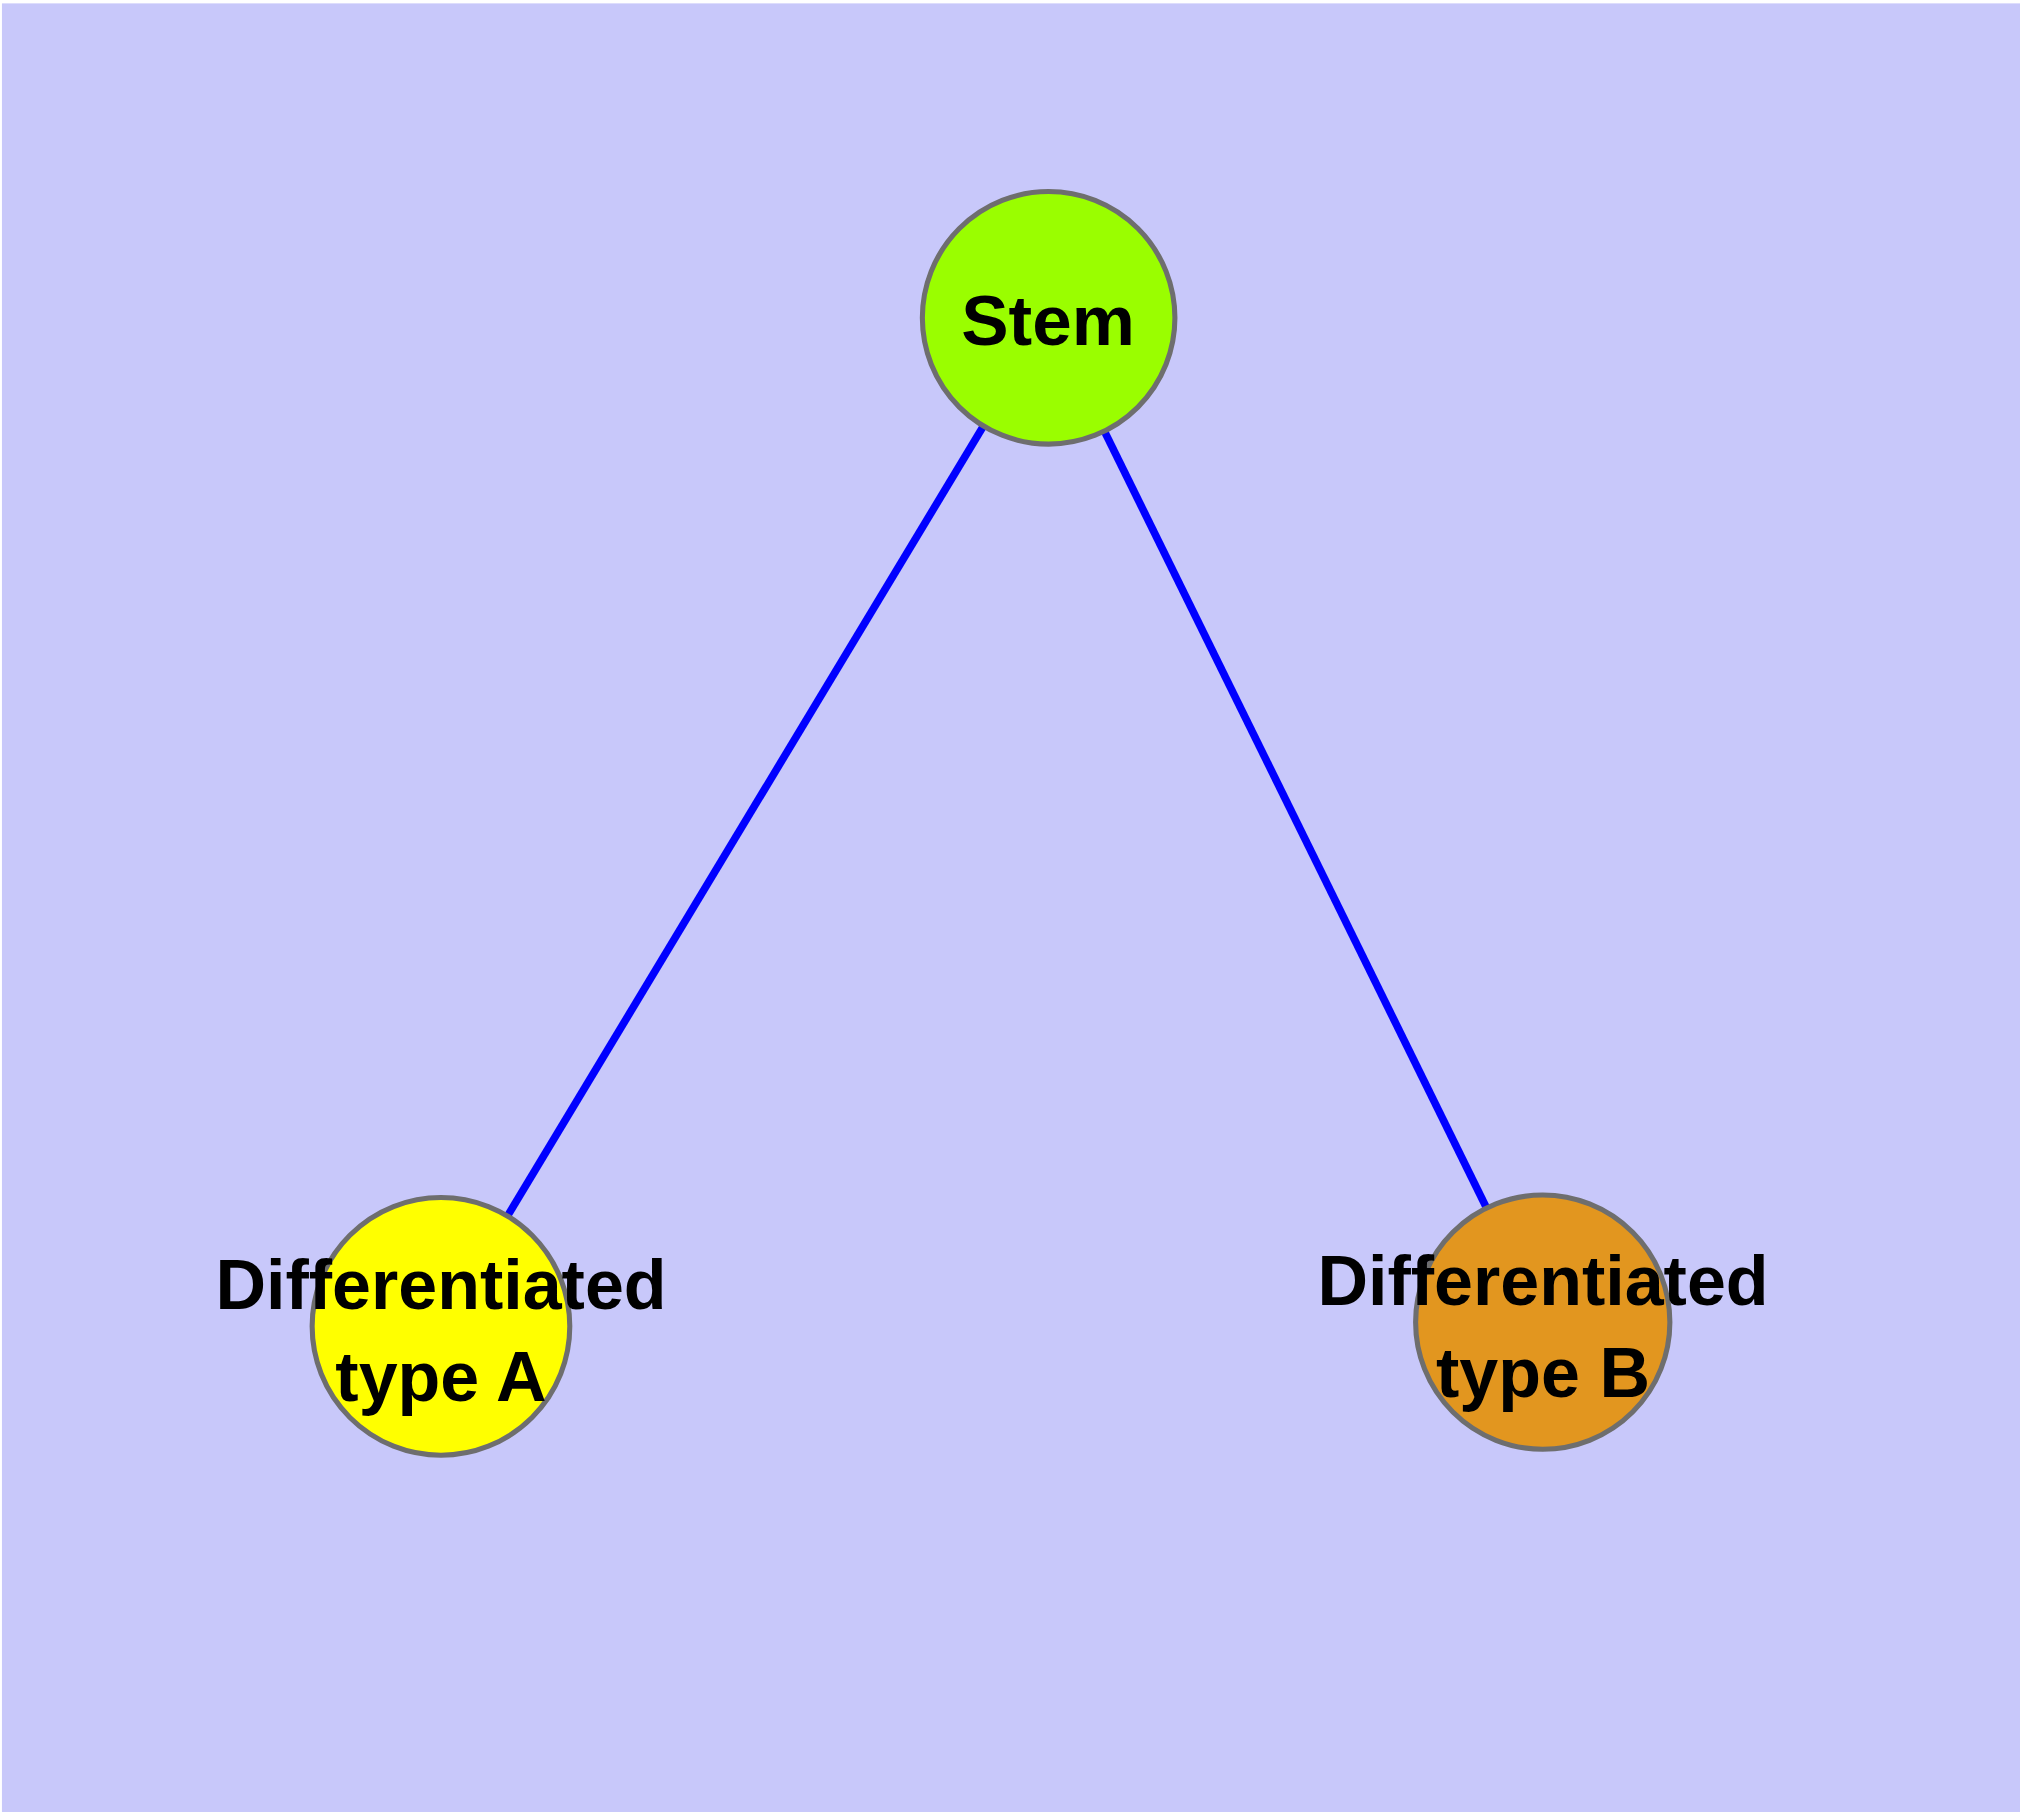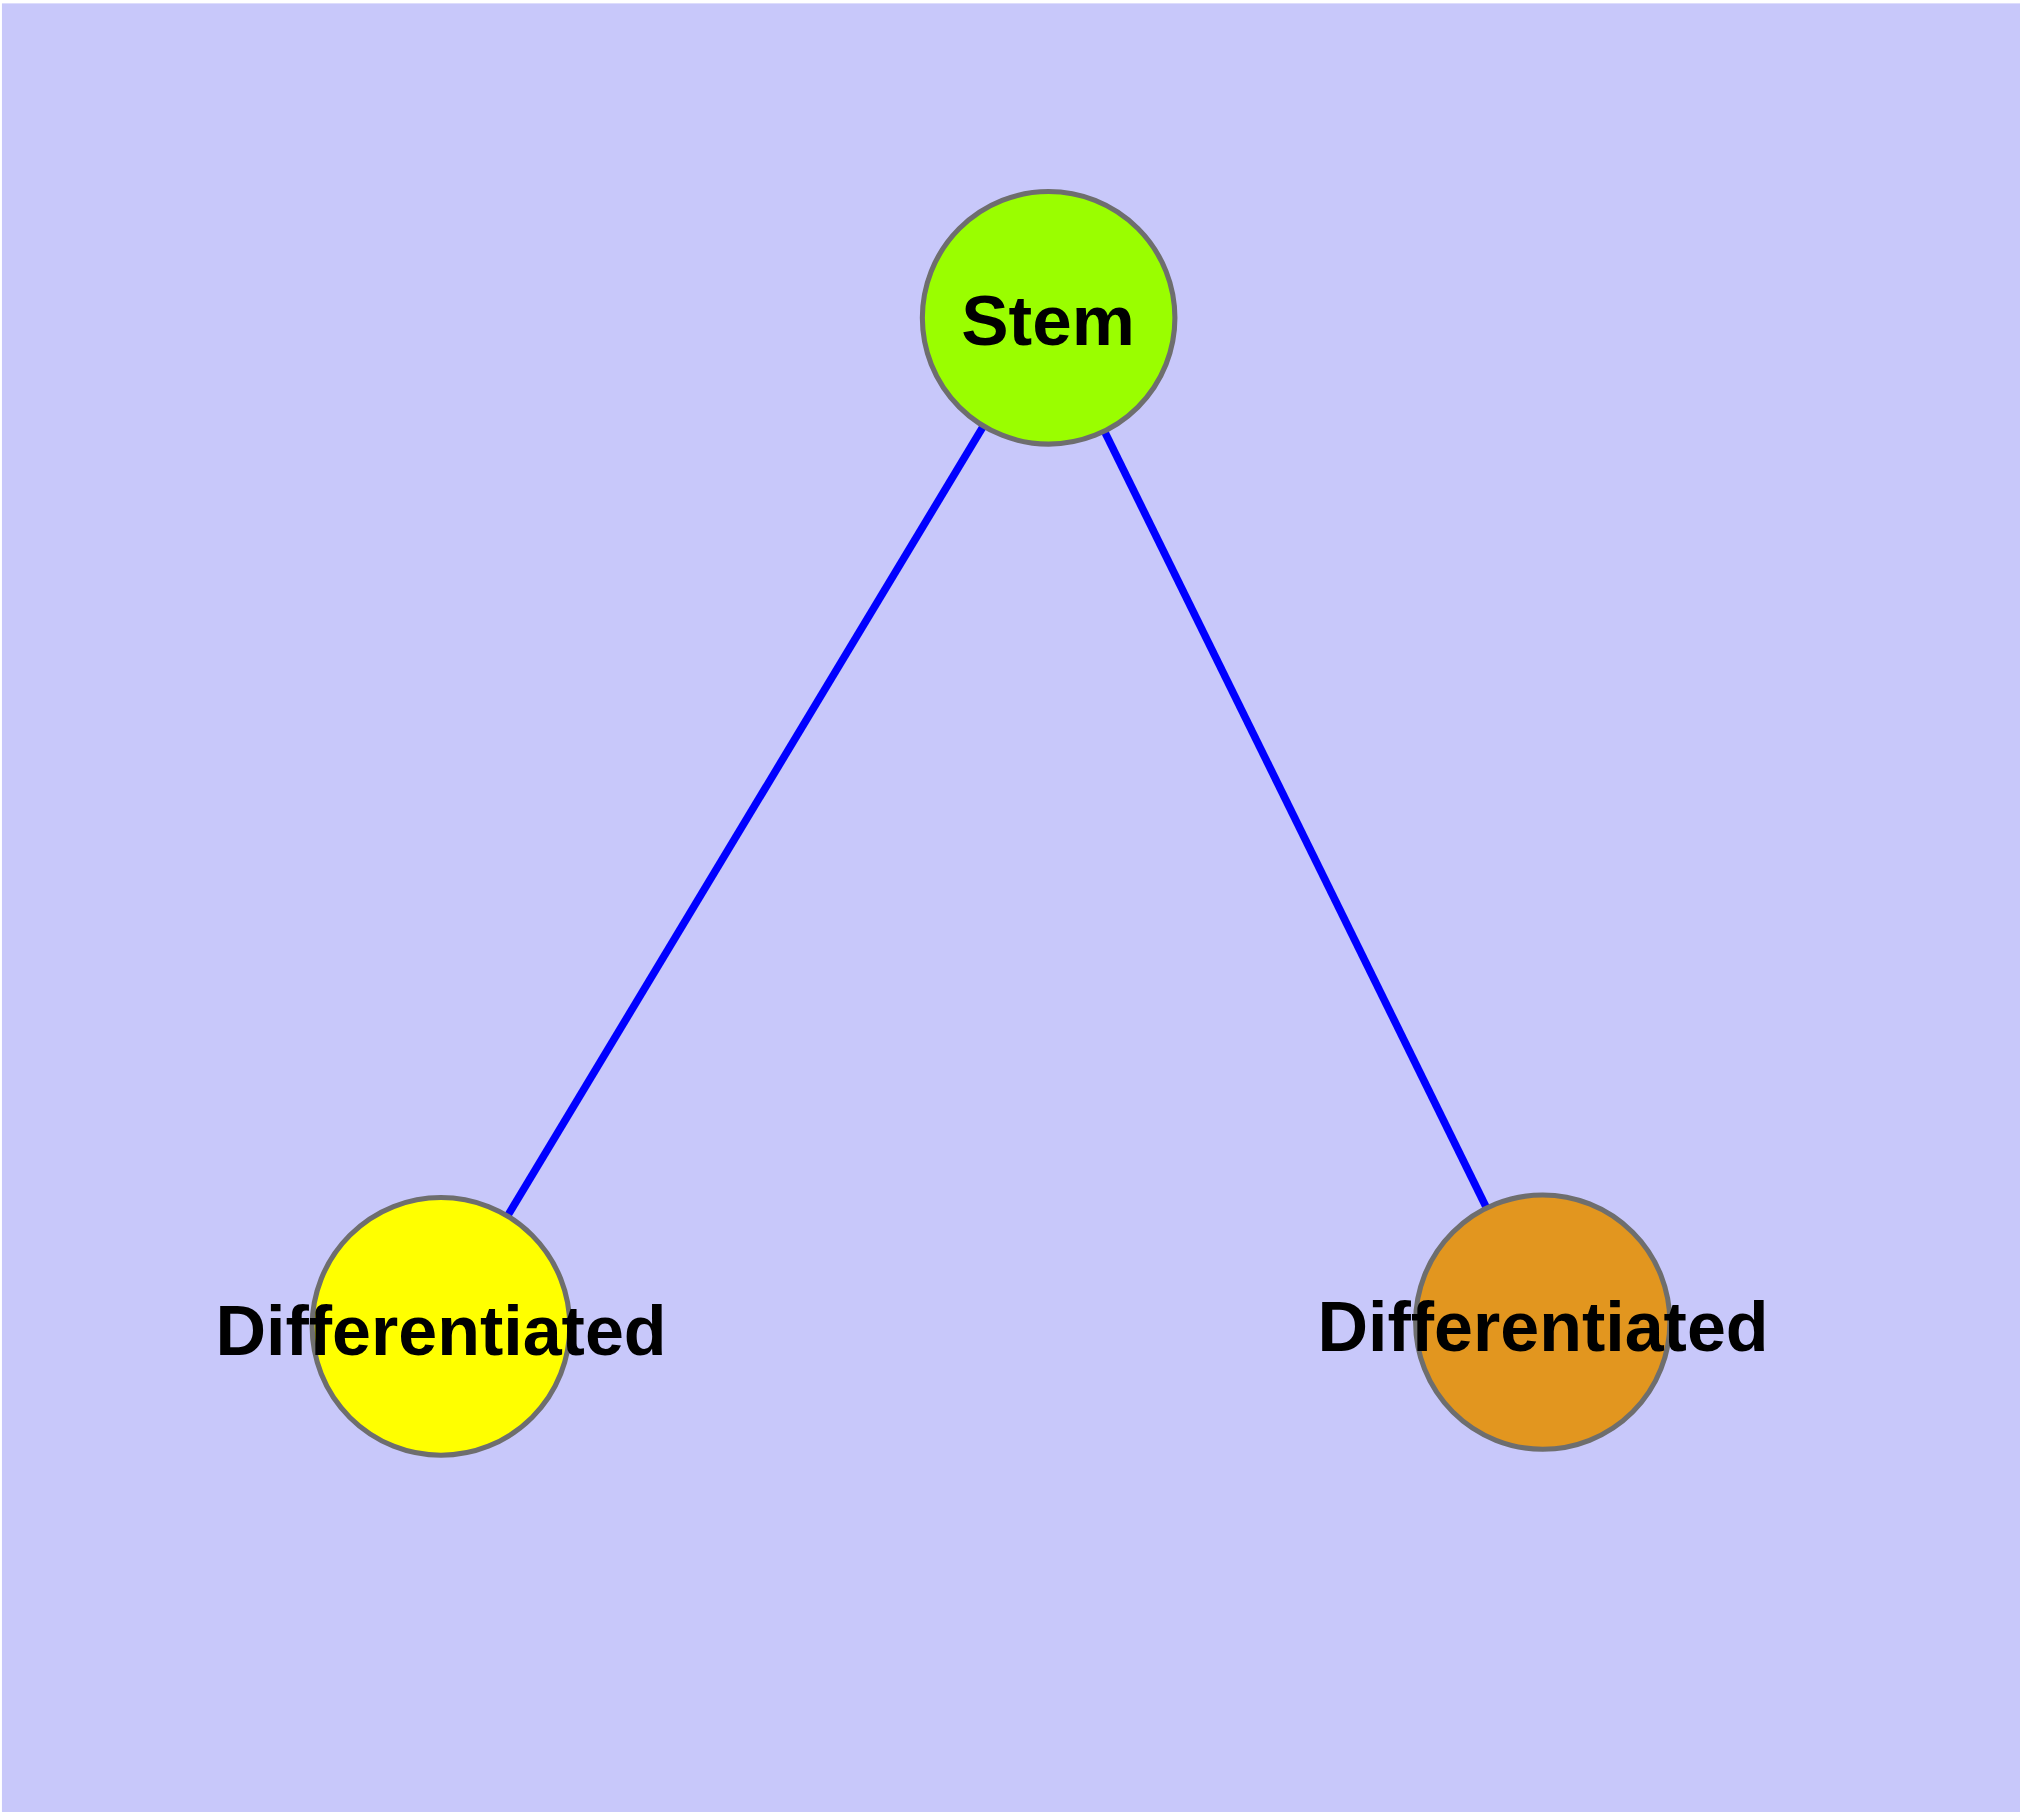--- a/index.html
+++ b/index.html
@@ -57,20 +57,22 @@
     <circle cx="520" cy="1565" r="152" stroke-width="6" fill="#FFFF00" stroke="#6E6E6E"></circle>
     <circle cx="1820" cy="1560" r="150" stroke-width="6" fill="#E2961F" stroke="#6E6E6E"></circle>
   </svg>
 
   <div class="node-label single" style="left:1048px; top:320px;">
     <div>Stem</div>
   </div>
 
   <div class="node-label double" style="left:441px; top:1331px;">
     <div>Differentiated</div>
+    <div>type A</div>
   </div>
 
   <div class="node-label double" style="left:1543px; top:1327px;">
     <div>Differentiated</div>
+    <div>type B</div>
   </div>
 
 </div>
 
 
 </body></html>

